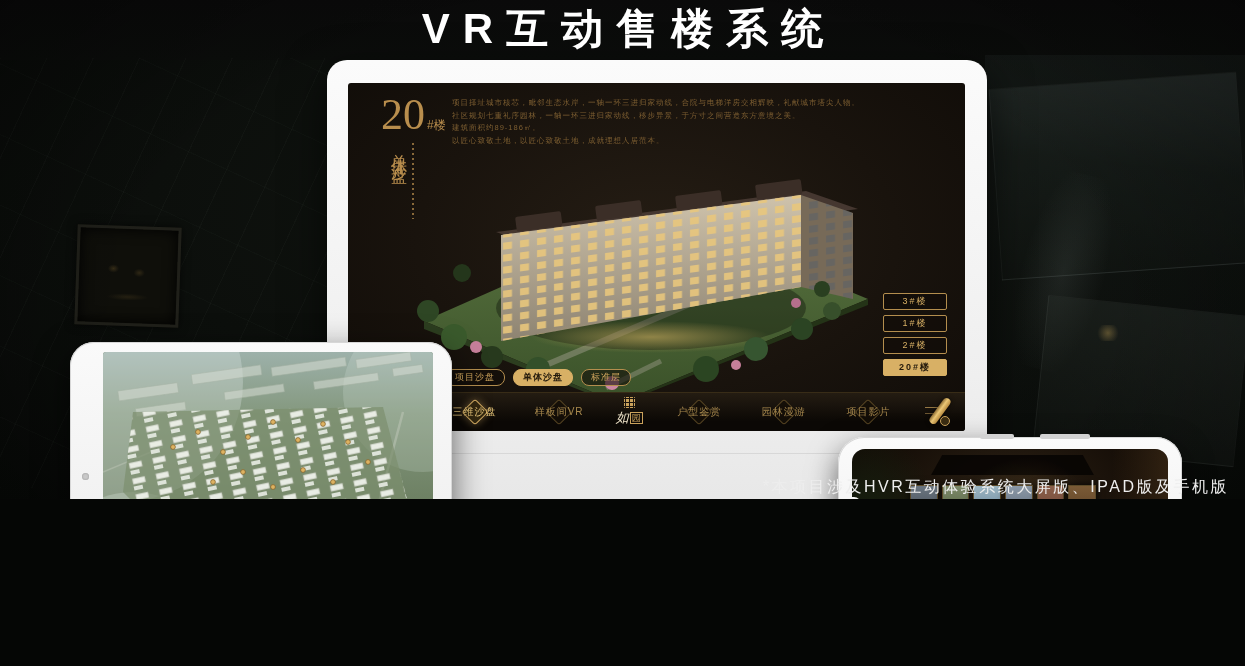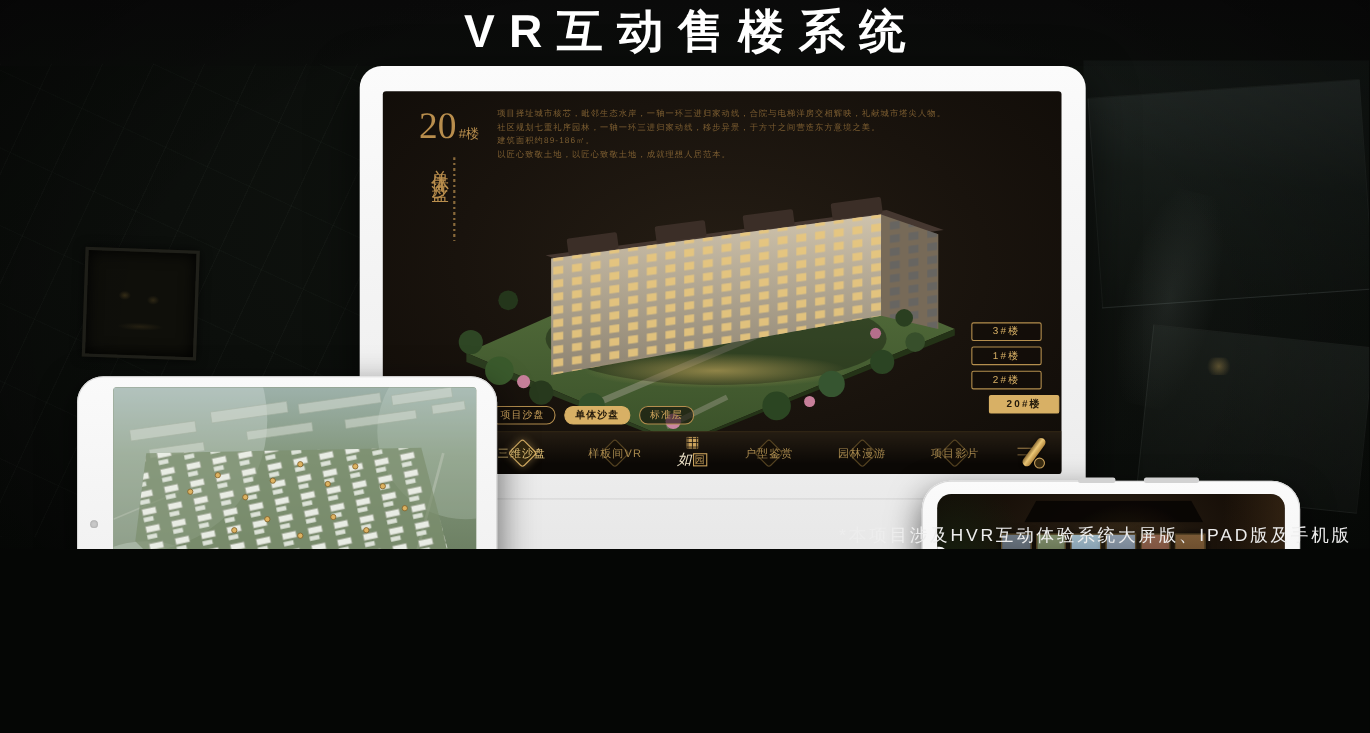--- a/index.html
+++ b/index.html
@@ -48,34 +48,34 @@
   .chin-line{position:absolute;left:2px;right:2px;top:393px;border-top:1px solid rgba(0,0,0,.08);}
   .screen{position:absolute;left:21px;top:23px;width:617px;height:348px;border-radius:3px;overflow:hidden;
     background:radial-gradient(ellipse at 50% 45%, #251d14 0%, #19130d 55%, #100c08 100%);}
   .stand-neck{position:absolute;left:557px;top:511px;width:200px;height:82px;z-index:0;
     background:linear-gradient(180deg,#efefef,#d6d6d6 55%,#c7c7c7);
     clip-path:polygon(19% 0,81% 0,79% 52%,92% 84%,100% 100%,0 100%,8% 84%,21% 52%);}
   .stand-base{position:absolute;left:557px;top:589px;width:200px;height:19px;border-radius:9px;
     background:linear-gradient(180deg,#f2f2f2,#cfcfcf);box-shadow:0 7px 16px rgba(0,0,0,.55);}
   
   .app-title{position:absolute;left:33px;top:13px;color:#b98e4d;z-index:3;}
-  .app-title .num{font-family:"Liberation Serif", serif;font-size:34px;line-height:38px;}
+  .app-title .num{font-family:"Liberation Serif", serif;font-size:44px;line-height:38px;}
   .app-title .unit{font-size:12px;margin-left:2px;}
   .app-title-v{position:absolute;left:40px;top:58px;writing-mode:vertical-rl;letter-spacing:5px;
     font-size:16px;color:#b98e4d;z-index:3;}
   .app-title-dashes{position:absolute;left:64px;top:60px;width:2px;height:76px;z-index:3;
     background:repeating-linear-gradient(180deg, rgba(185,142,77,.7) 0 2px, transparent 2px 5px);}
   .app-desc{position:absolute;left:104px;top:14px;width:430px;color:#7d5e31;font-size:7.5px;
     line-height:12.5px;letter-spacing:1px;filter:blur(.45px);z-index:3;}
   .app-desc span{display:block;}
   .building-svg{position:absolute;left:58px;top:70px;z-index:1;}
   .tower-buttons{position:absolute;left:535px;top:210px;display:flex;flex-direction:column;gap:5px;z-index:6;}
   .tbtn{width:62px;height:15px;border:1px solid #b48e4e;background:rgba(18,13,8,.72);color:#d8b065;
     font-size:9px;letter-spacing:2px;display:flex;align-items:center;justify-content:center;border-radius:2px;}
-  .tbtn.active{background:#d8b065;color:#241a0c;font-weight:bold;border-color:#d8b065;margin-left:16px;}
+  .tbtn.active{background:#d8b065;color:#241a0c;font-weight:bold;border-color:#d8b065;}
   .subtabs{position:absolute;left:97px;top:286px;display:flex;gap:8px;z-index:6;}
   .stab{height:15px;padding:0 9px;border:1px solid #b48e4e;border-radius:8px;background:rgba(18,13,8,.6);
     color:#cfa55d;font-size:9px;letter-spacing:1px;display:flex;align-items:center;}
   .stab.active{background:#d8b065;color:#241a0c;border-color:#d8b065;font-weight:bold;}
   .navbar{position:absolute;left:0;right:0;top:309px;height:39px;z-index:5;display:flex;align-items:center;
     justify-content:space-between;padding:0 14px;box-sizing:border-box;
     background:linear-gradient(180deg,#241c12,#0b0805 75%);border-top:1px solid rgba(190,150,80,.25);}
   .nav-item{position:relative;min-width:56px;height:32px;display:flex;align-items:center;justify-content:center;
     font-size:10px;letter-spacing:1px;color:#a98a4e;}
   .nav-item .emblem{position:absolute;left:50%;top:50%;width:17px;height:17px;border-radius:3px;

